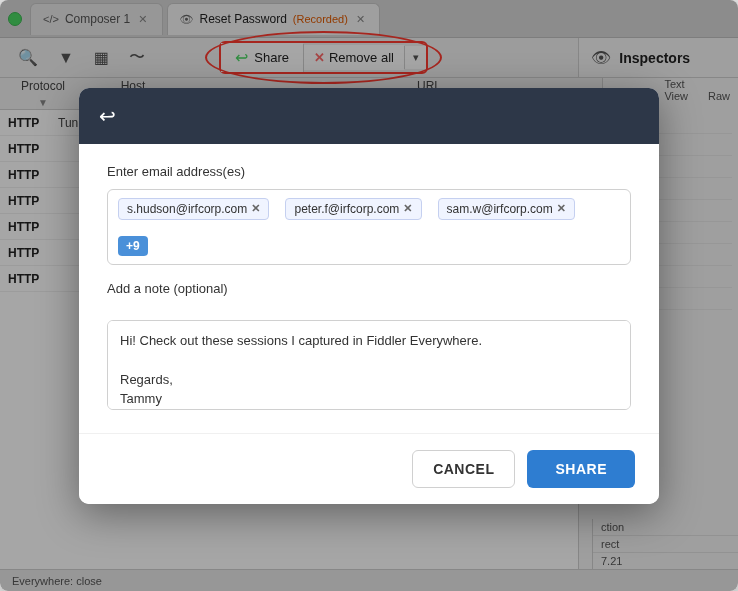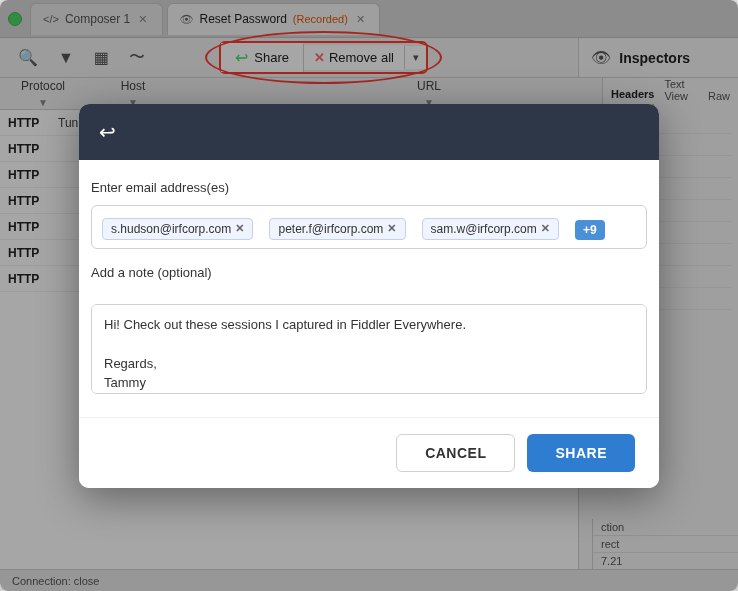--- a/index.html
+++ b/index.html
@@ -331,21 +331,21 @@
       font-size: 20px;
     }
 
     .modal-title {
       color: #fff;
       font-size: 17px;
       font-weight: 600;
     }
 
     .modal-body {
-      padding: 20px 12px;
+      padding: 20px 28px;
       background: #fff;
     }
 
     .modal-label {
       font-size: 13px;
       color: #333;
       margin-bottom: 10px;
       font-weight: 500;
     }
 
@@ -417,21 +417,21 @@
     .modal-footer {
       padding: 16px 24px;
       display: flex;
       justify-content: flex-end;
       gap: 12px;
       background: #fff;
       border-top: 1px solid #f0f0f0;
     }
 
     .btn-cancel {
-      padding: 10px 28px;
+      padding: 10px 20px;
       border: 1px solid #d0d0d0;
       border-radius: 6px;
       background: #fff;
       color: #333;
       font-size: 14px;
       font-weight: 600;
       cursor: pointer;
       letter-spacing: 0.5px;
     }
 
@@ -557,21 +557,21 @@
     <div class="right-content-line">raw</div>
   </div>
 
   <div style="position:absolute; bottom:22px; right:0; width:146px; border-left:1px solid #d0d0d0; background:#f5f5f5; font-size:11px; color:#555;">
     <div style="padding:2px 8px; border-bottom:1px solid #e0e0e0;">ction</div>
     <div style="padding:2px 8px; border-bottom:1px solid #e0e0e0;">rect</div>
     <div style="padding:2px 8px;">7.21</div>
   </div>
 
   <div class="status-bar">
-    <span>Connection: close</span>
+    <span>Everywhere: close</span>
   </div>
 
   <div class="modal-overlay">
     <div class="modal">
 
       <div class="modal-header">
         <span class="modal-header-icon">↩</span>
       </div>
 
       <div class="modal-body">

